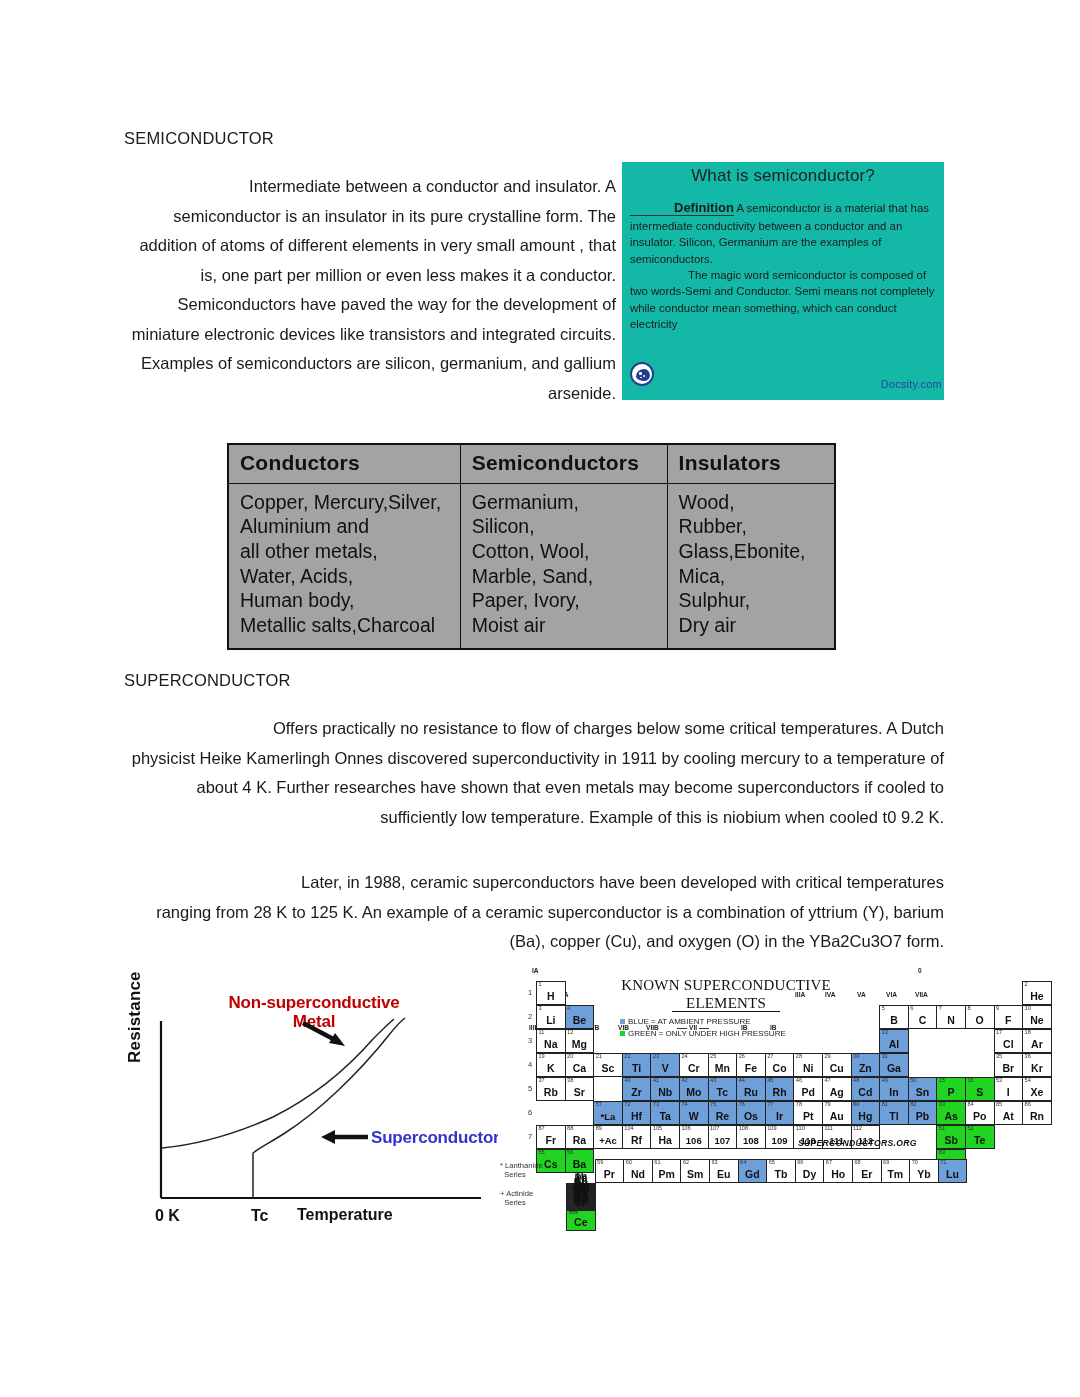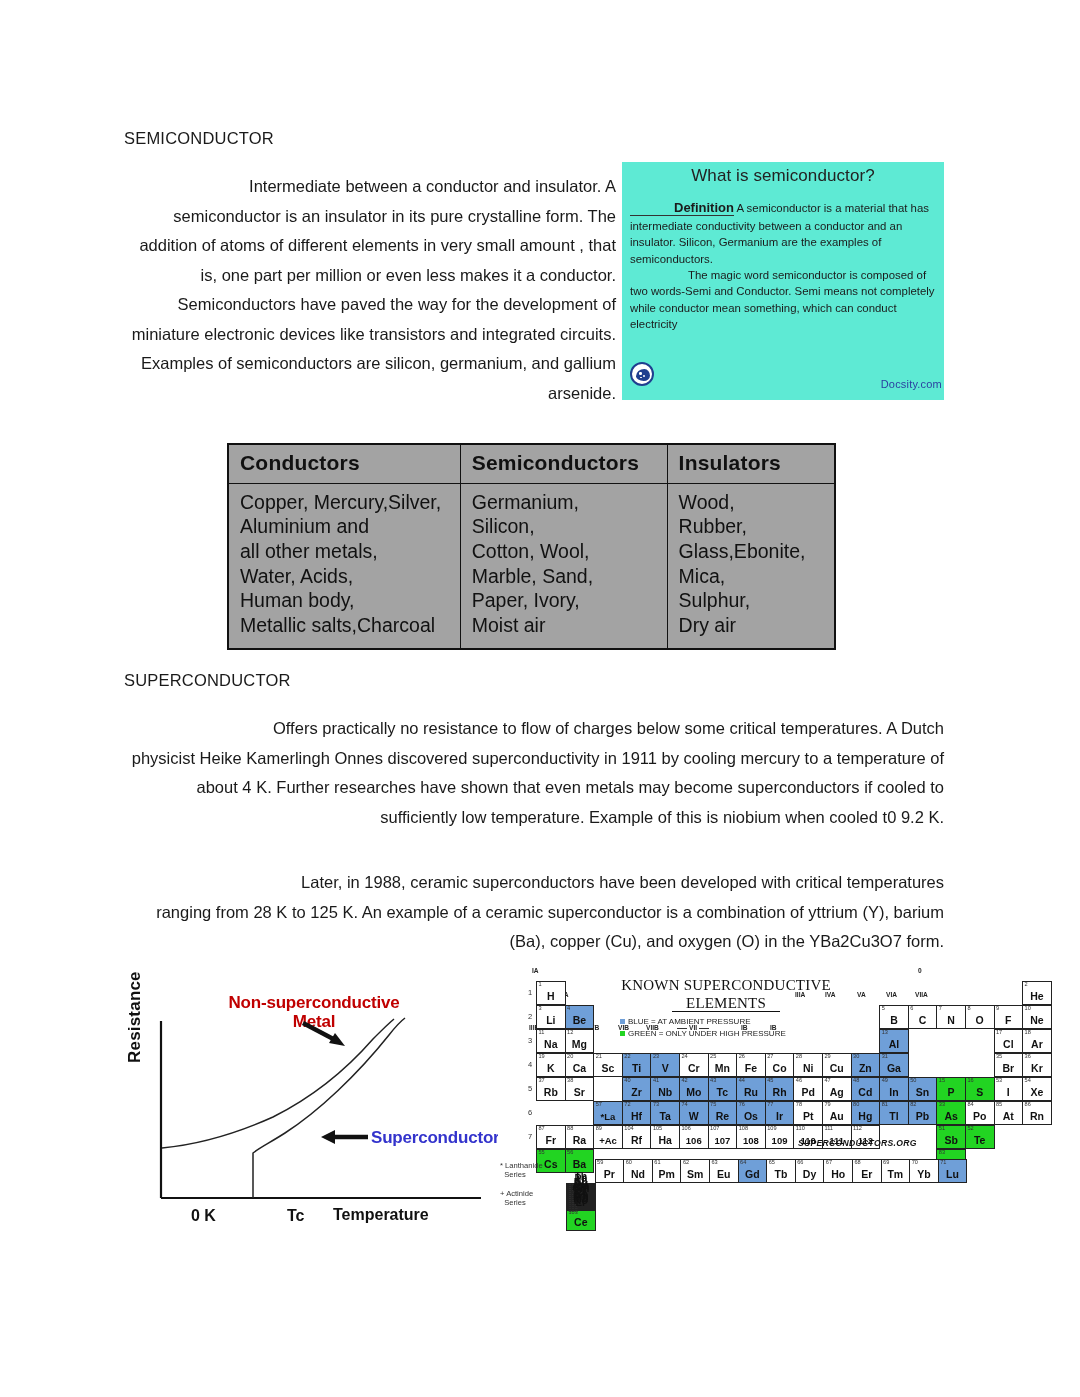--- a/index.html
+++ b/index.html
@@ -26,21 +26,21 @@
     line-height:1.79;
     color:#1a1a1a;
     text-align:right;
   }
   .indent{display:inline-block;width:120px;}
 
   
   .slide{
     position:absolute;
     left:622px;top:162px;width:322px;height:238px;
-    background:#5eead4;
+    background:#14b8a6;
   }
   .slide-title{
     text-align:center;
     font-size:17px;
     color:#222;
     margin-top:4px;
     letter-spacing:.1px;
   }
   .slide-body{
     margin-top:13px;
@@ -110,21 +110,21 @@
     width:382px;height:252px;
     background:#fff;
   }
   .ylab{
     position:absolute;left:-8px;top:78px;
     transform:rotate(-90deg);
     transform-origin:left top;
     font-size:17px;font-weight:bold;color:#111;
     letter-spacing:.2px;
   }
-  .tick{position:absolute;font-size:16px;font-weight:bold;color:#111;margin-left:36px;}
+  .tick{position:absolute;font-size:16px;font-weight:bold;color:#111;}
   .lbl-nsm{
     position:absolute;left:76px;top:8px;width:210px;
     text-align:center;color:#c00000;font-weight:bold;font-size:17px;
     line-height:1.12;letter-spacing:-.2px;
   }
   .lbl-sc{
     position:absolute;left:238px;top:143px;
     color:#3333cc;font-weight:bold;font-size:17px;letter-spacing:-.2px;
   }
 

